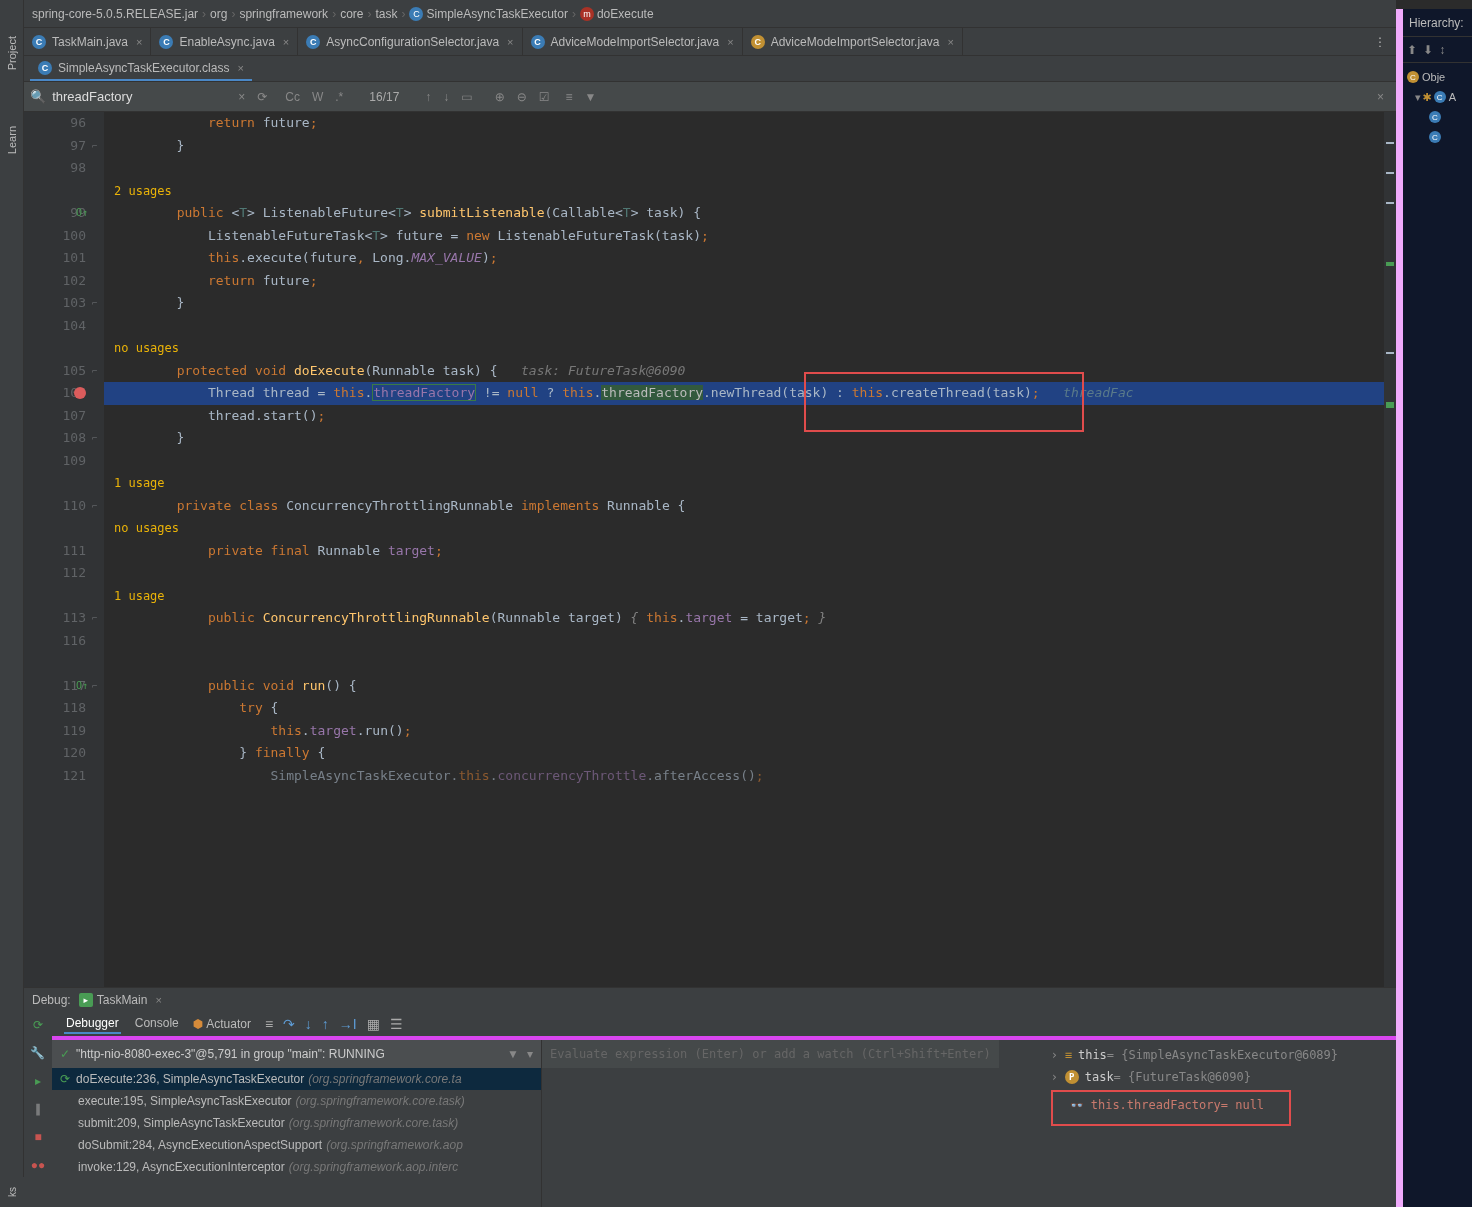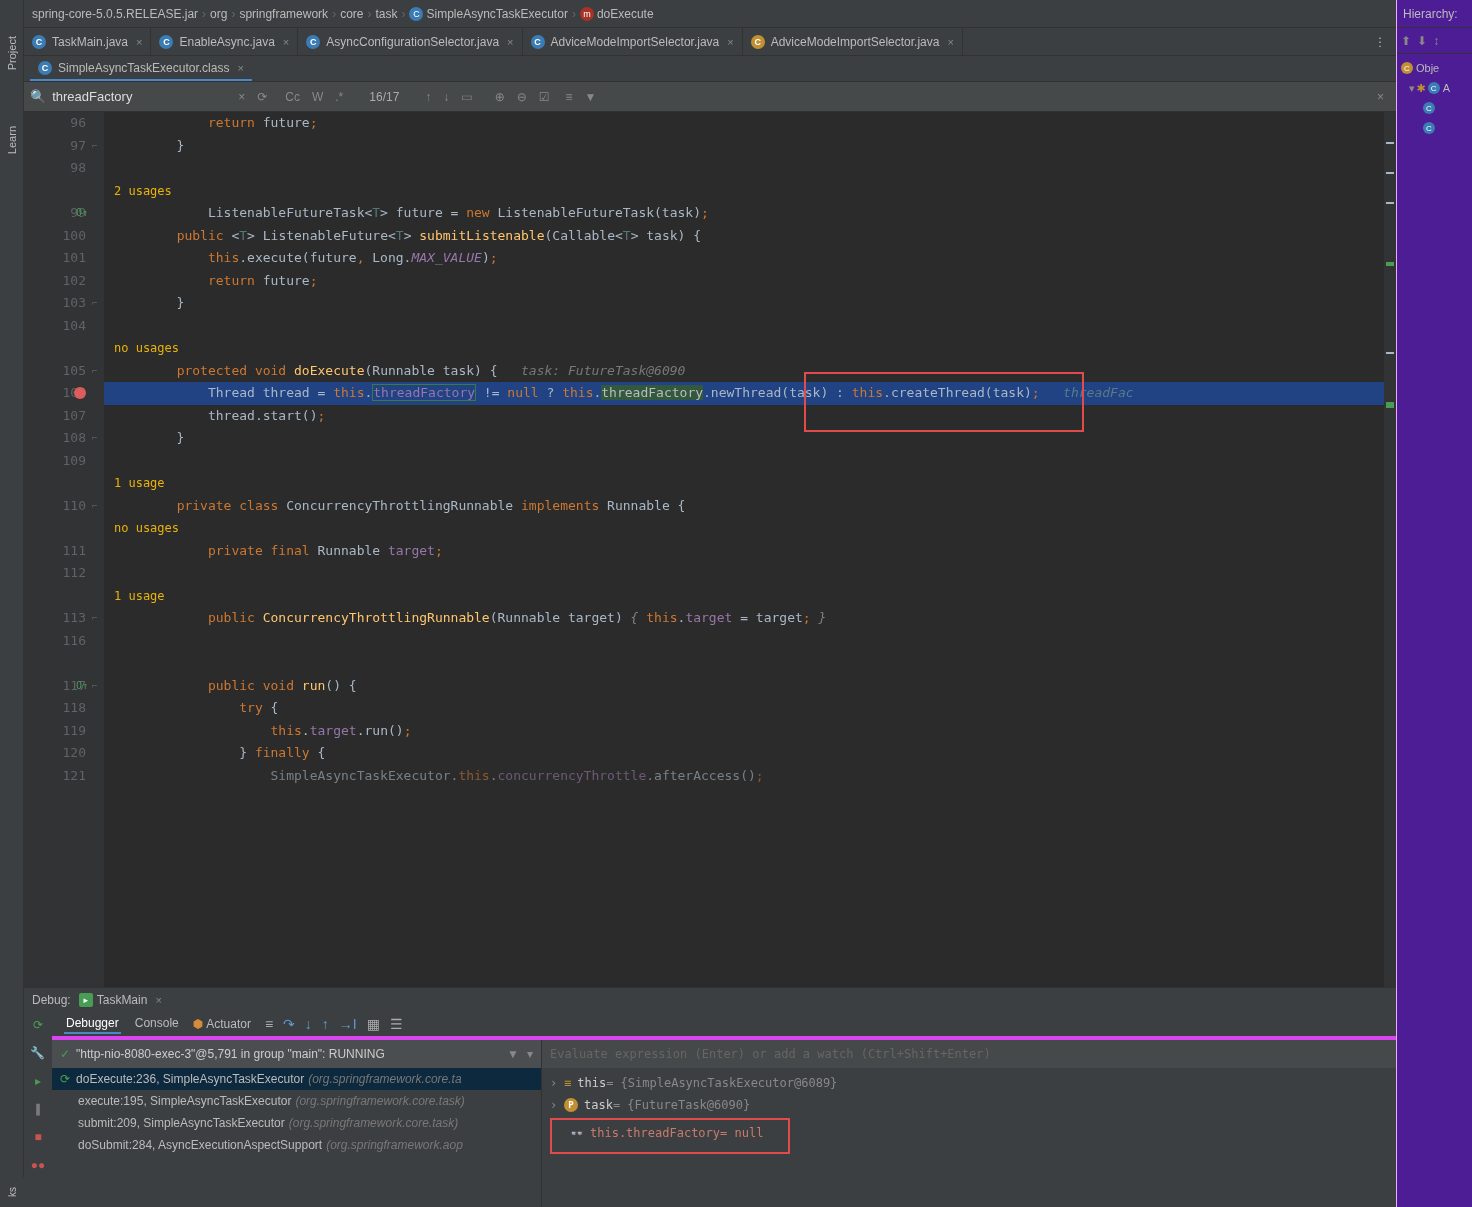--- a/index.html
+++ b/index.html
@@ -183,24 +183,25 @@
 .inlay { color: #787878; font-style: italic; margin-top: 40px; }
 .search-hl { background: #32593d; color: #bbb; }
 .search-hl-cur { border: 1px solid #3b7a44; background: #214283; }
 .red-box {
   position: absolute;
   border: 2px solid #e04c4c;
   pointer-events: none;
 }
 .right-panel {
   width: 76px;
-  background: #4c1d95;
-  border-left: 1px solid #f0abfc;
+  background: #0f172a;
+  border-left: 7px solid #f0abfc;
   color: #bbb;
   font-size: 12px;
+  margin-top: 9px;
 }
 .right-panel-header {
   height: 28px;
   display: flex;
   align-items: center;
   padding: 0 6px;
   border-bottom: 1px solid #323232;
 }
 .right-panel-icons {
   height: 26px;
@@ -284,21 +285,21 @@
 .frame-row {
   height: 22px;
   display: flex;
   align-items: center;
   padding: 0 8px;
   color: #bbb;
 }
 .frame-row.active { background: #0d293e; }
 .frame-row .pkg { color: #787878; font-style: italic; margin-left: 4px; }
 .frame-refresh { color: #499c54; margin-right: 6px; }
-.vars-panel { flex: 1; display: flex; flex-direction: column; }
+.vars-panel { flex: 1; display: flex; flex-direction: row; gap: 44px; }
 .vars-input {
   height: 28px;
   background: #45494a;
   display: flex;
   align-items: center;
   padding: 0 8px;
   color: #666;
   font-family: 'Consolas', monospace;
   font-size: 12px;
 }
@@ -448,22 +449,22 @@
       <div class="gutter-line">119</div>
       <div class="gutter-line">120</div>
       <div class="gutter-line">121</div>
     </div>
 
     <div class="code-body">
       <div class="code-line">            <span class="kw">return</span> future<span class="kw">;</span></div>
       <div class="code-line">        }</div>
       <div class="code-line"></div>
       <div class="code-hint">        <span>2 usages</span></div>
+      <div class="code-line">        <span class="kw">public</span> &lt;<span class="generic">T</span>&gt; ListenableFuture&lt;<span class="generic">T</span>&gt; <span class="method">submitListenable</span>(Callable&lt;<span class="generic">T</span>&gt; task) {</div>
       <div class="code-line">            ListenableFutureTask&lt;<span class="generic">T</span>&gt; future = <span class="kw">new</span> ListenableFutureTask(task)<span class="kw">;</span></div>
-      <div class="code-line">        <span class="kw">public</span> &lt;<span class="generic">T</span>&gt; ListenableFuture&lt;<span class="generic">T</span>&gt; <span class="method">submitListenable</span>(Callable&lt;<span class="generic">T</span>&gt; task) {</div>
       <div class="code-line">            <span class="kw">this</span>.execute(future<span class="kw">,</span> Long.<span class="staticfield">MAX_VALUE</span>)<span class="kw">;</span></div>
       <div class="code-line">            <span class="kw">return</span> future<span class="kw">;</span></div>
       <div class="code-line">        }</div>
       <div class="code-line"></div>
       <div class="code-hint">        <span>no usages</span></div>
       <div class="code-line">        <span class="kw">protected void</span> <span class="method">doExecute</span>(Runnable task) {   <span class="inlay">task: FutureTask@6090</span></div>
       <div class="code-line hl-line">            Thread thread = <span class="kw">this</span>.<span class="search-hl-cur field">threadFactory</span> != <span class="kw">null</span> ? <span class="kw">this</span>.<span class="search-hl field">threadFactory</span>.newThread(task) : <span class="kw">this</span>.createThread(task)<span class="kw">;</span>   <span class="inlay" style="color:#5a7a8a">threadFac</span></div>
       <div class="code-line">            thread.start()<span class="kw">;</span></div>
       <div class="code-line">        }</div>
       <div class="code-line"></div>
@@ -558,20 +559,25 @@
               <div class="frame-row">
                 <span style="width:18px"></span>
                 <span>submit:209, SimpleAsyncTaskExecutor</span>
                 <span class="pkg">(org.springframework.core.task)</span>
               </div>
               <div class="frame-row">
                 <span style="width:18px"></span>
                 <span>doSubmit:284, AsyncExecutionAspectSupport</span>
                 <span class="pkg">(org.springframework.aop</span>
               </div>
+              <div class="frame-row">
+                <span style="width:18px"></span>
+                <span>invoke:129, AsyncExecutionInterceptor</span>
+                <span class="pkg">(org.springframework.aop.interc</span>
+              </div>
             </div>
           </div>
 
           <div class="vars-panel">
             <div class="vars-input">Evaluate expression (Enter) or add a watch (Ctrl+Shift+Enter)</div>
             <div class="vars-list">
               <div class="var-row">
                 <span class="var-expand">›</span>
                 <span style="color:#c19033;margin-right:6px">≡</span>
                 <span class="var-name" style="color:#ccc">this</span>

